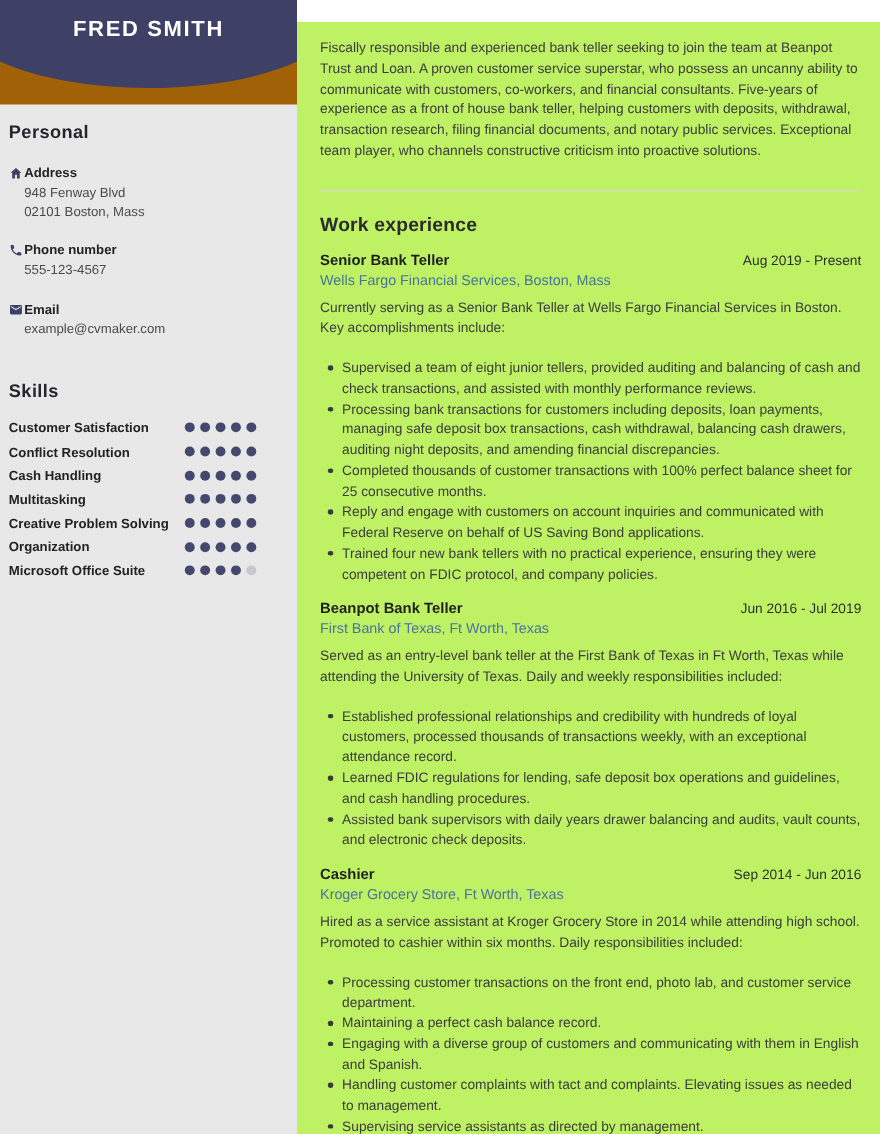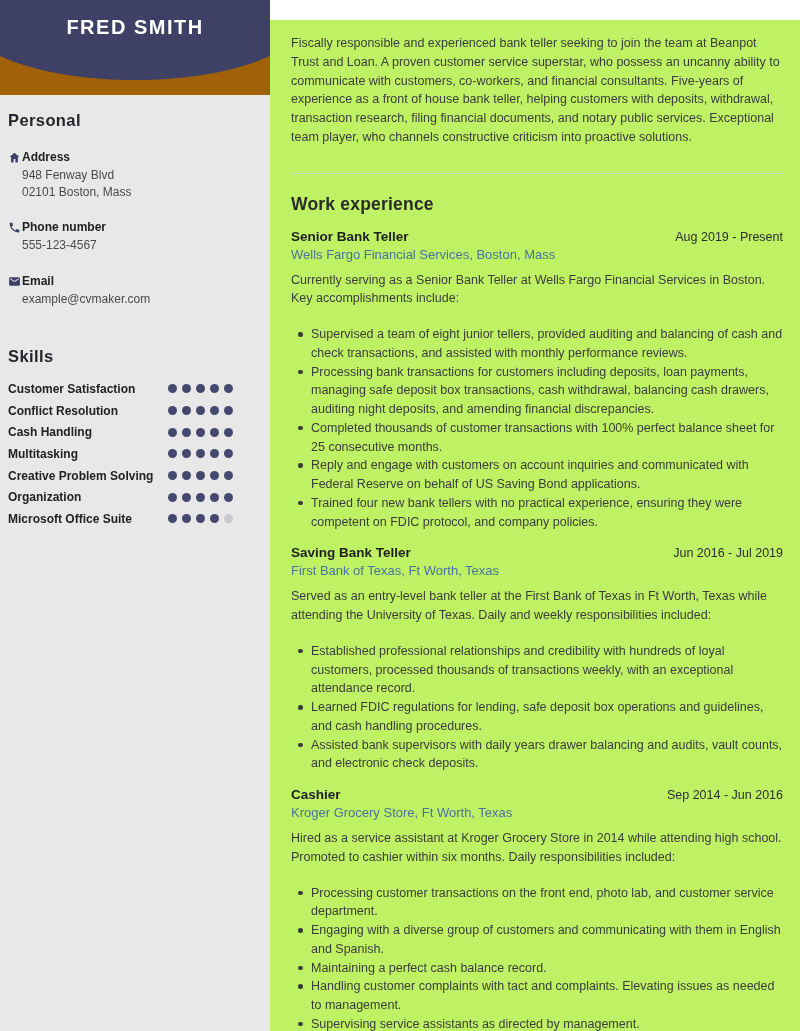--- a/index.html
+++ b/index.html
@@ -202,42 +202,42 @@
           <ul class="job-bullets">
             <li>Supervised a team of eight junior tellers, provided auditing and balancing of cash and check transactions, and assisted with monthly performance reviews.</li>
             <li>Processing bank transactions for customers including deposits, loan payments, managing safe deposit box transactions, cash withdrawal, balancing cash drawers, auditing night deposits, and amending financial discrepancies.</li>
             <li>Completed thousands of customer transactions with 100% perfect balance sheet for 25 consecutive months.</li>
             <li>Reply and engage with customers on account inquiries and communicated with Federal Reserve on behalf of US Saving Bond applications.</li>
             <li>Trained four new bank tellers with no practical experience, ensuring they were competent on FDIC protocol, and company policies.</li>
           </ul>
         </div>
         <div class="job">
           <div class="job-head">
-            <div class="job-title">Saving Bank Teller</div>
+            <div class="job-title">Beanpot Bank Teller</div>
             <div class="job-dates">Jun 2016 - Jul 2019</div>
           </div>
           <div class="job-company">First Bank of Texas, Ft Worth, Texas</div>
           <p class="job-intro">Served as an entry-level bank teller at the First Bank of Texas in Ft Worth, Texas while attending the University of Texas. Daily and weekly responsibilities included:</p>
           <ul class="job-bullets">
             <li>Established professional relationships and credibility with hundreds of loyal customers, processed thousands of transactions weekly, with an exceptional attendance record.</li>
             <li>Learned FDIC regulations for lending, safe deposit box operations and guidelines, and cash handling procedures.</li>
             <li>Assisted bank supervisors with daily years drawer balancing and audits, vault counts, and electronic check deposits.</li>
           </ul>
         </div>
         <div class="job">
           <div class="job-head">
             <div class="job-title">Cashier</div>
             <div class="job-dates">Sep 2014 - Jun 2016</div>
           </div>
           <div class="job-company">Kroger Grocery Store, Ft Worth, Texas</div>
           <p class="job-intro">Hired as a service assistant at Kroger Grocery Store in 2014 while attending high school. Promoted to cashier within six months. Daily responsibilities included:</p>
           <ul class="job-bullets">
             <li>Processing customer transactions on the front end, photo lab, and customer service department.</li>
+            <li>Maintaining a perfect cash balance record.</li>
             <li>Engaging with a diverse group of customers and communicating with them in English and Spanish.</li>
-            <li>Maintaining a perfect cash balance record.</li>
             <li>Handling customer complaints with tact and complaints. Elevating issues as needed to management.</li>
             <li>Supervising service assistants as directed by management.</li>
           </ul>
         </div>
       </div>
   </main>
 
 </div>
 
 </body></html>

